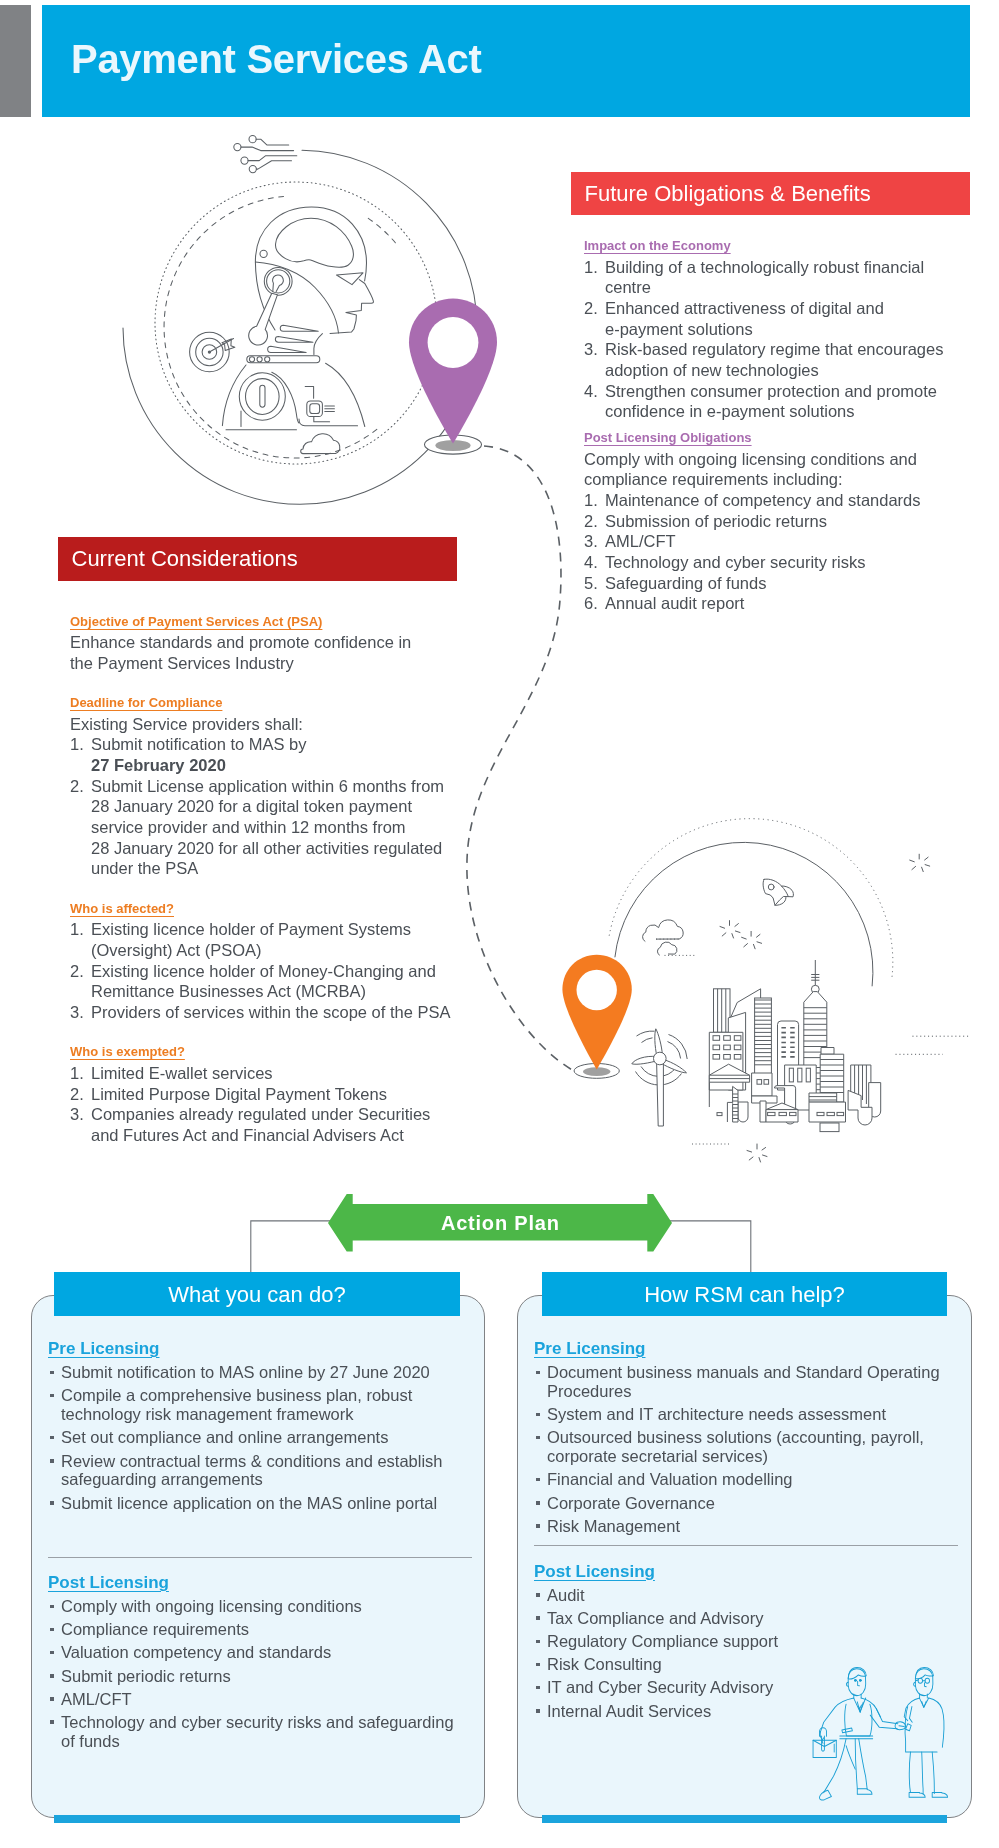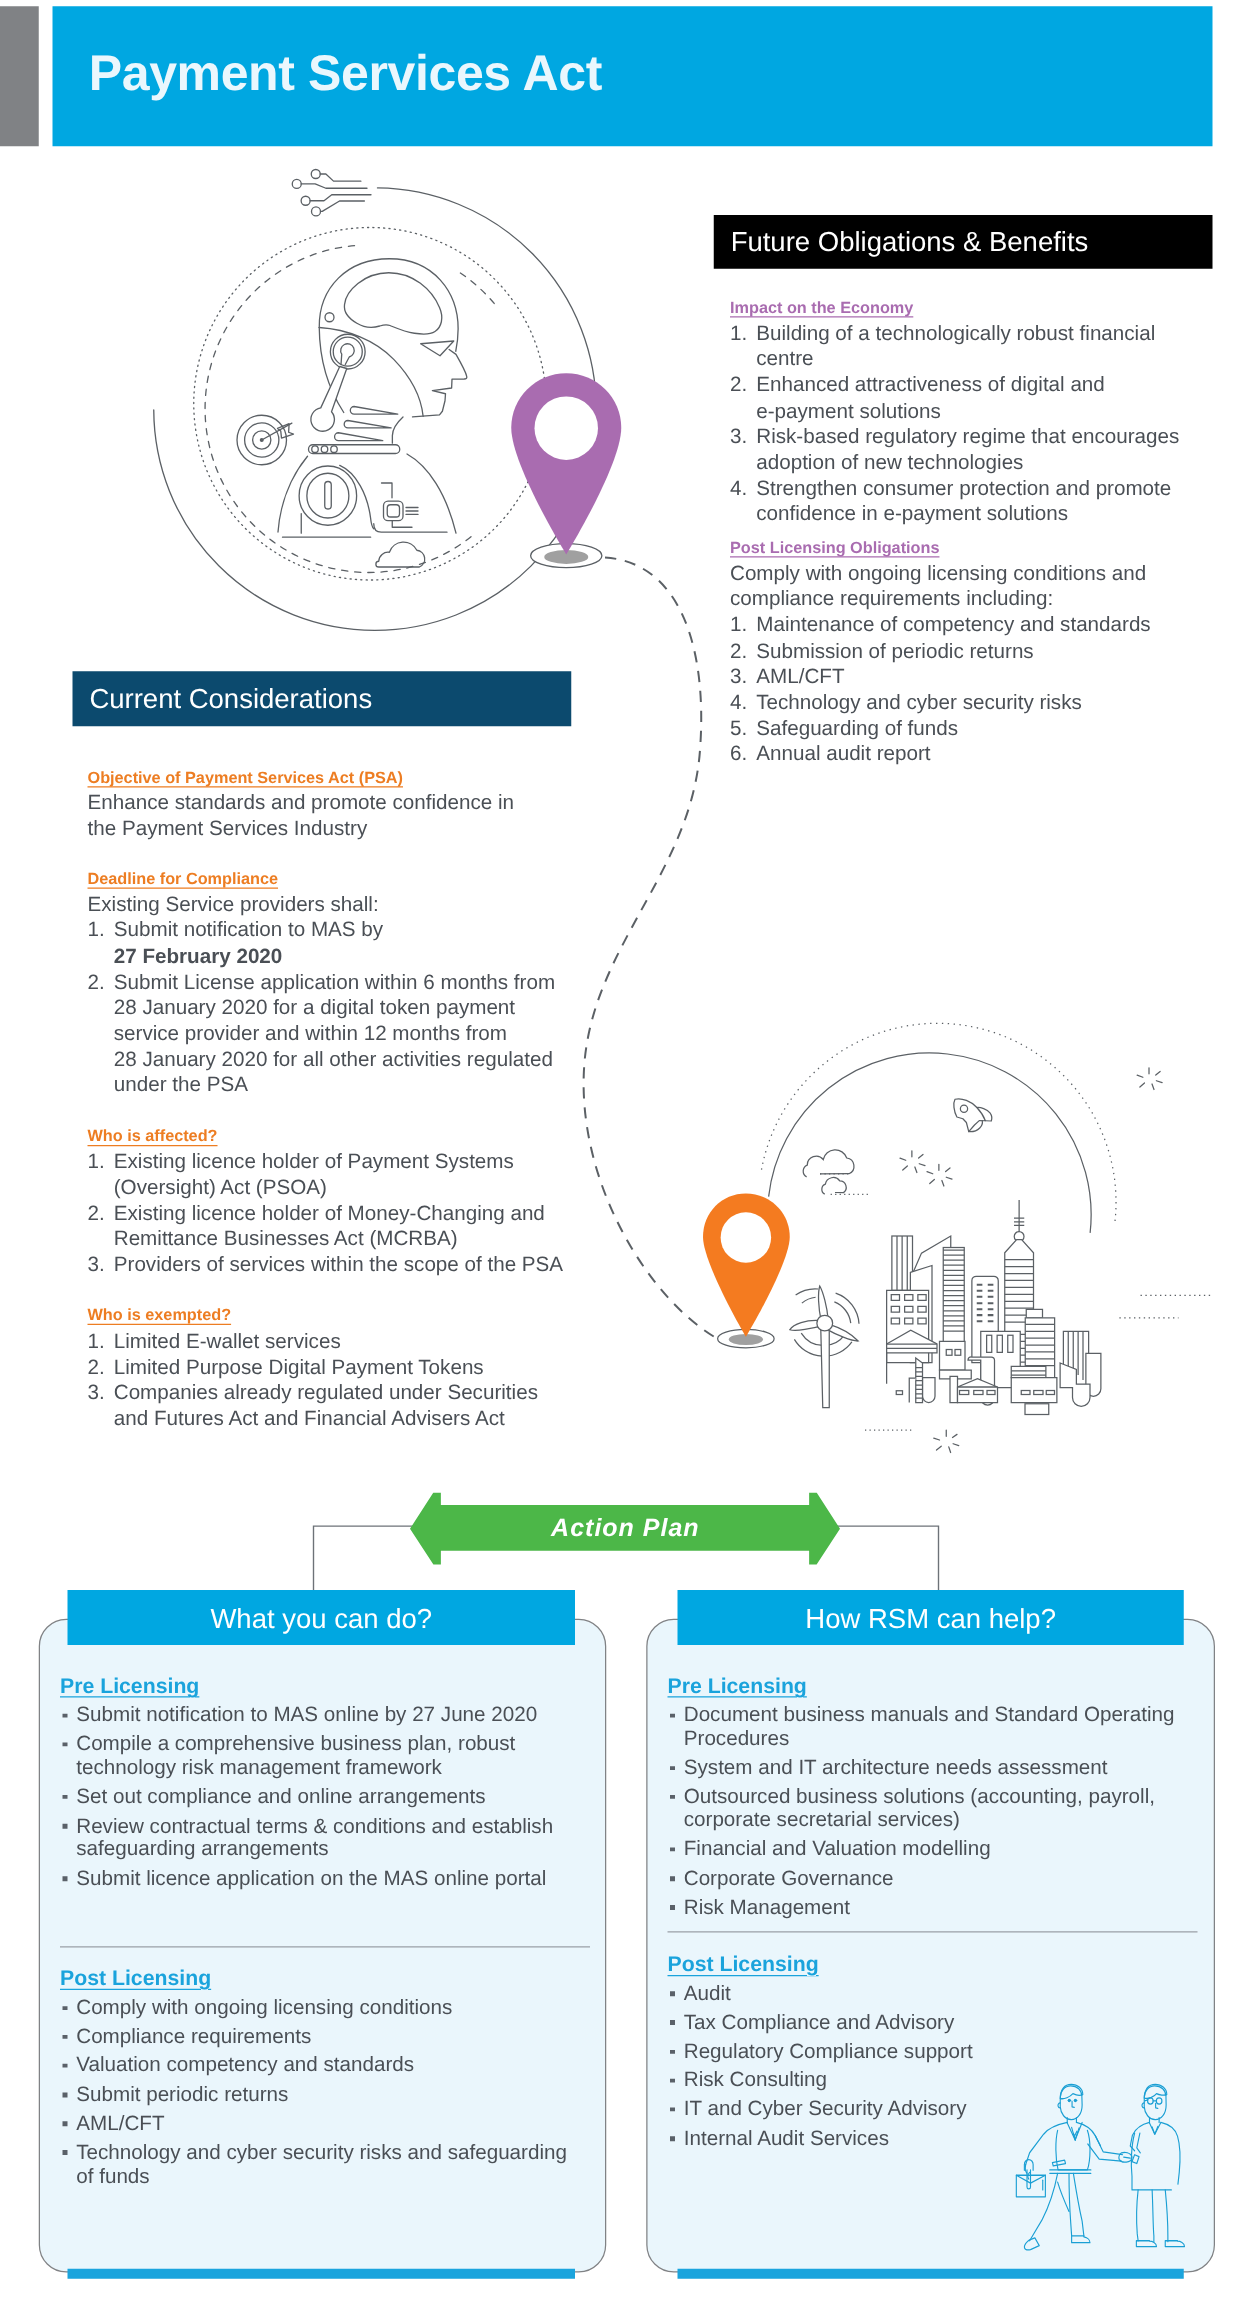--- a/index.html
+++ b/index.html
@@ -8,43 +8,43 @@
   .page{position:absolute;left:0;top:0;width:999px;height:1848px;overflow:hidden;}
 
   
   .hdr-grey{position:absolute;left:0;top:4.5px;width:31px;height:112px;background:#808285;}
   .hdr-blue{position:absolute;left:42px;top:4.5px;width:928px;height:112px;background:#00a7e1;}
   .hdr-title{position:absolute;left:71px;top:37px;font-size:40px;line-height:44px;color:#eaf7fd;
              font-weight:700;letter-spacing:-0.3px;}
 
   
   .bar{position:absolute;color:#fff;font-size:22px;line-height:44px;font-weight:400;}
-  .bar-orange{left:58px;top:536.5px;width:399px;height:44px;background:#0c4a6e;}
-  .bar-purple{left:571px;top:171.5px;width:399px;height:43px;background:#000000;}
+  .bar-orange{left:58px;top:536.5px;width:399px;height:44px;background:#b91c1c;}
+  .bar-purple{left:571px;top:171.5px;width:399px;height:43px;background:#ef4444;}
   .bar span{position:absolute;left:13.5px;top:0;}
 
   
   .col{position:absolute;font-size:16.5px;line-height:20.65px;}
   .col-left{left:70px;top:600.6px;width:400px;}
   .col-right{left:584px;top:236px;width:400px;}
   h3.sec{margin:0;font-size:13px;line-height:20.65px;font-weight:bold;
          text-decoration:underline;text-underline-offset:2.8px;text-decoration-thickness:1.3px;}
   .col-left h3.sec{color:#ed7d22;margin-top:11px;}
   .col-right h3.sec{color:#a96cb0;}
   p.para{margin:0;}
   ol.num{margin:0;padding:0;list-style:none;counter-reset:li;}
   ol.num>li{position:relative;padding-left:21px;counter-increment:li;}
   ol.num>li:before{content:counter(li) ".";position:absolute;left:0;top:0;}
   .col-left .sp{height:8.6px;}
   .col-right .sp{height:6.0px;}
   b{font-weight:bold;}
   .arrow-wrap{position:absolute;left:328.3px;top:1194px;width:344px;height:58px;}
   .arrow-svg{display:block;}
   .arrow-label{position:absolute;left:0;top:0;width:344px;height:58px;line-height:58px;
-               text-align:center;color:#fff;font-size:20px;font-weight:bold;font-style:italic;
+               text-align:center;color:#fff;font-size:20px;font-weight:bold;
                letter-spacing:0.8px;}
 
   
   .card{position:absolute;top:1295px;height:523px;background:#eaf6fc;border:1px solid #808285;
         border-radius:22px;box-sizing:border-box;}
   .card1{left:31px;width:454px;}
   .card2{left:517px;width:455px;}
   .card-hd{position:absolute;top:1272px;height:44px;background:#00a7e1;color:#fff;
            font-size:22px;line-height:45px;text-align:center;}
   .card-hd1{left:54px;width:406px;}

